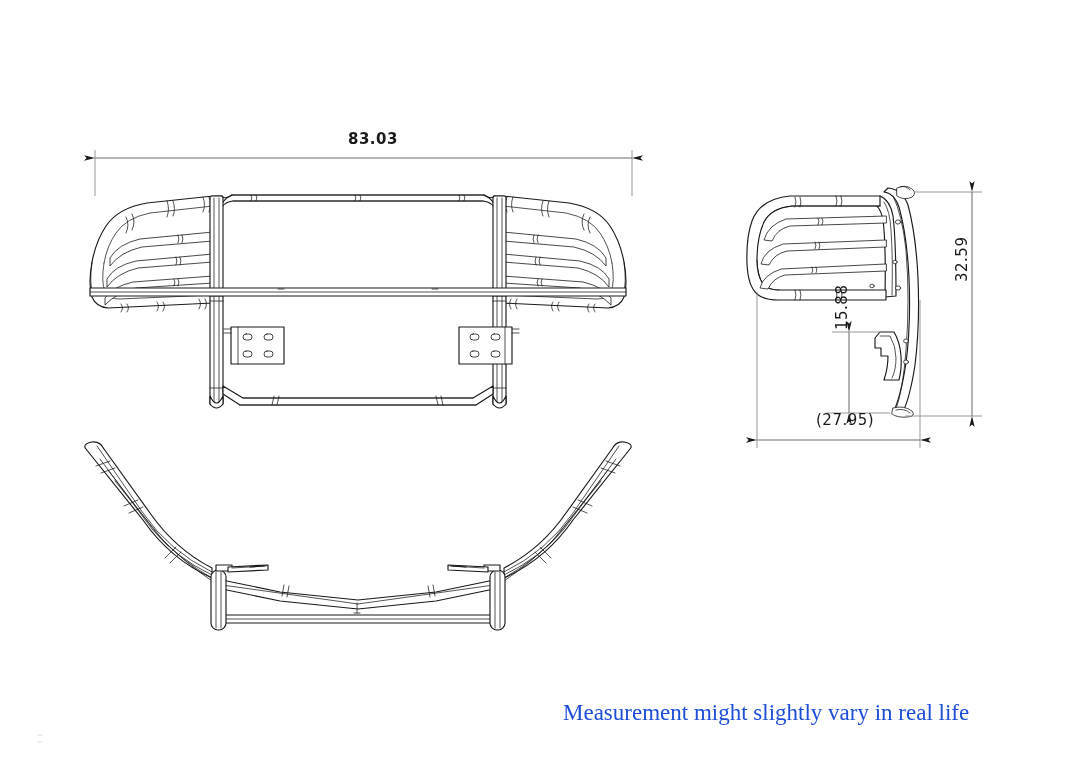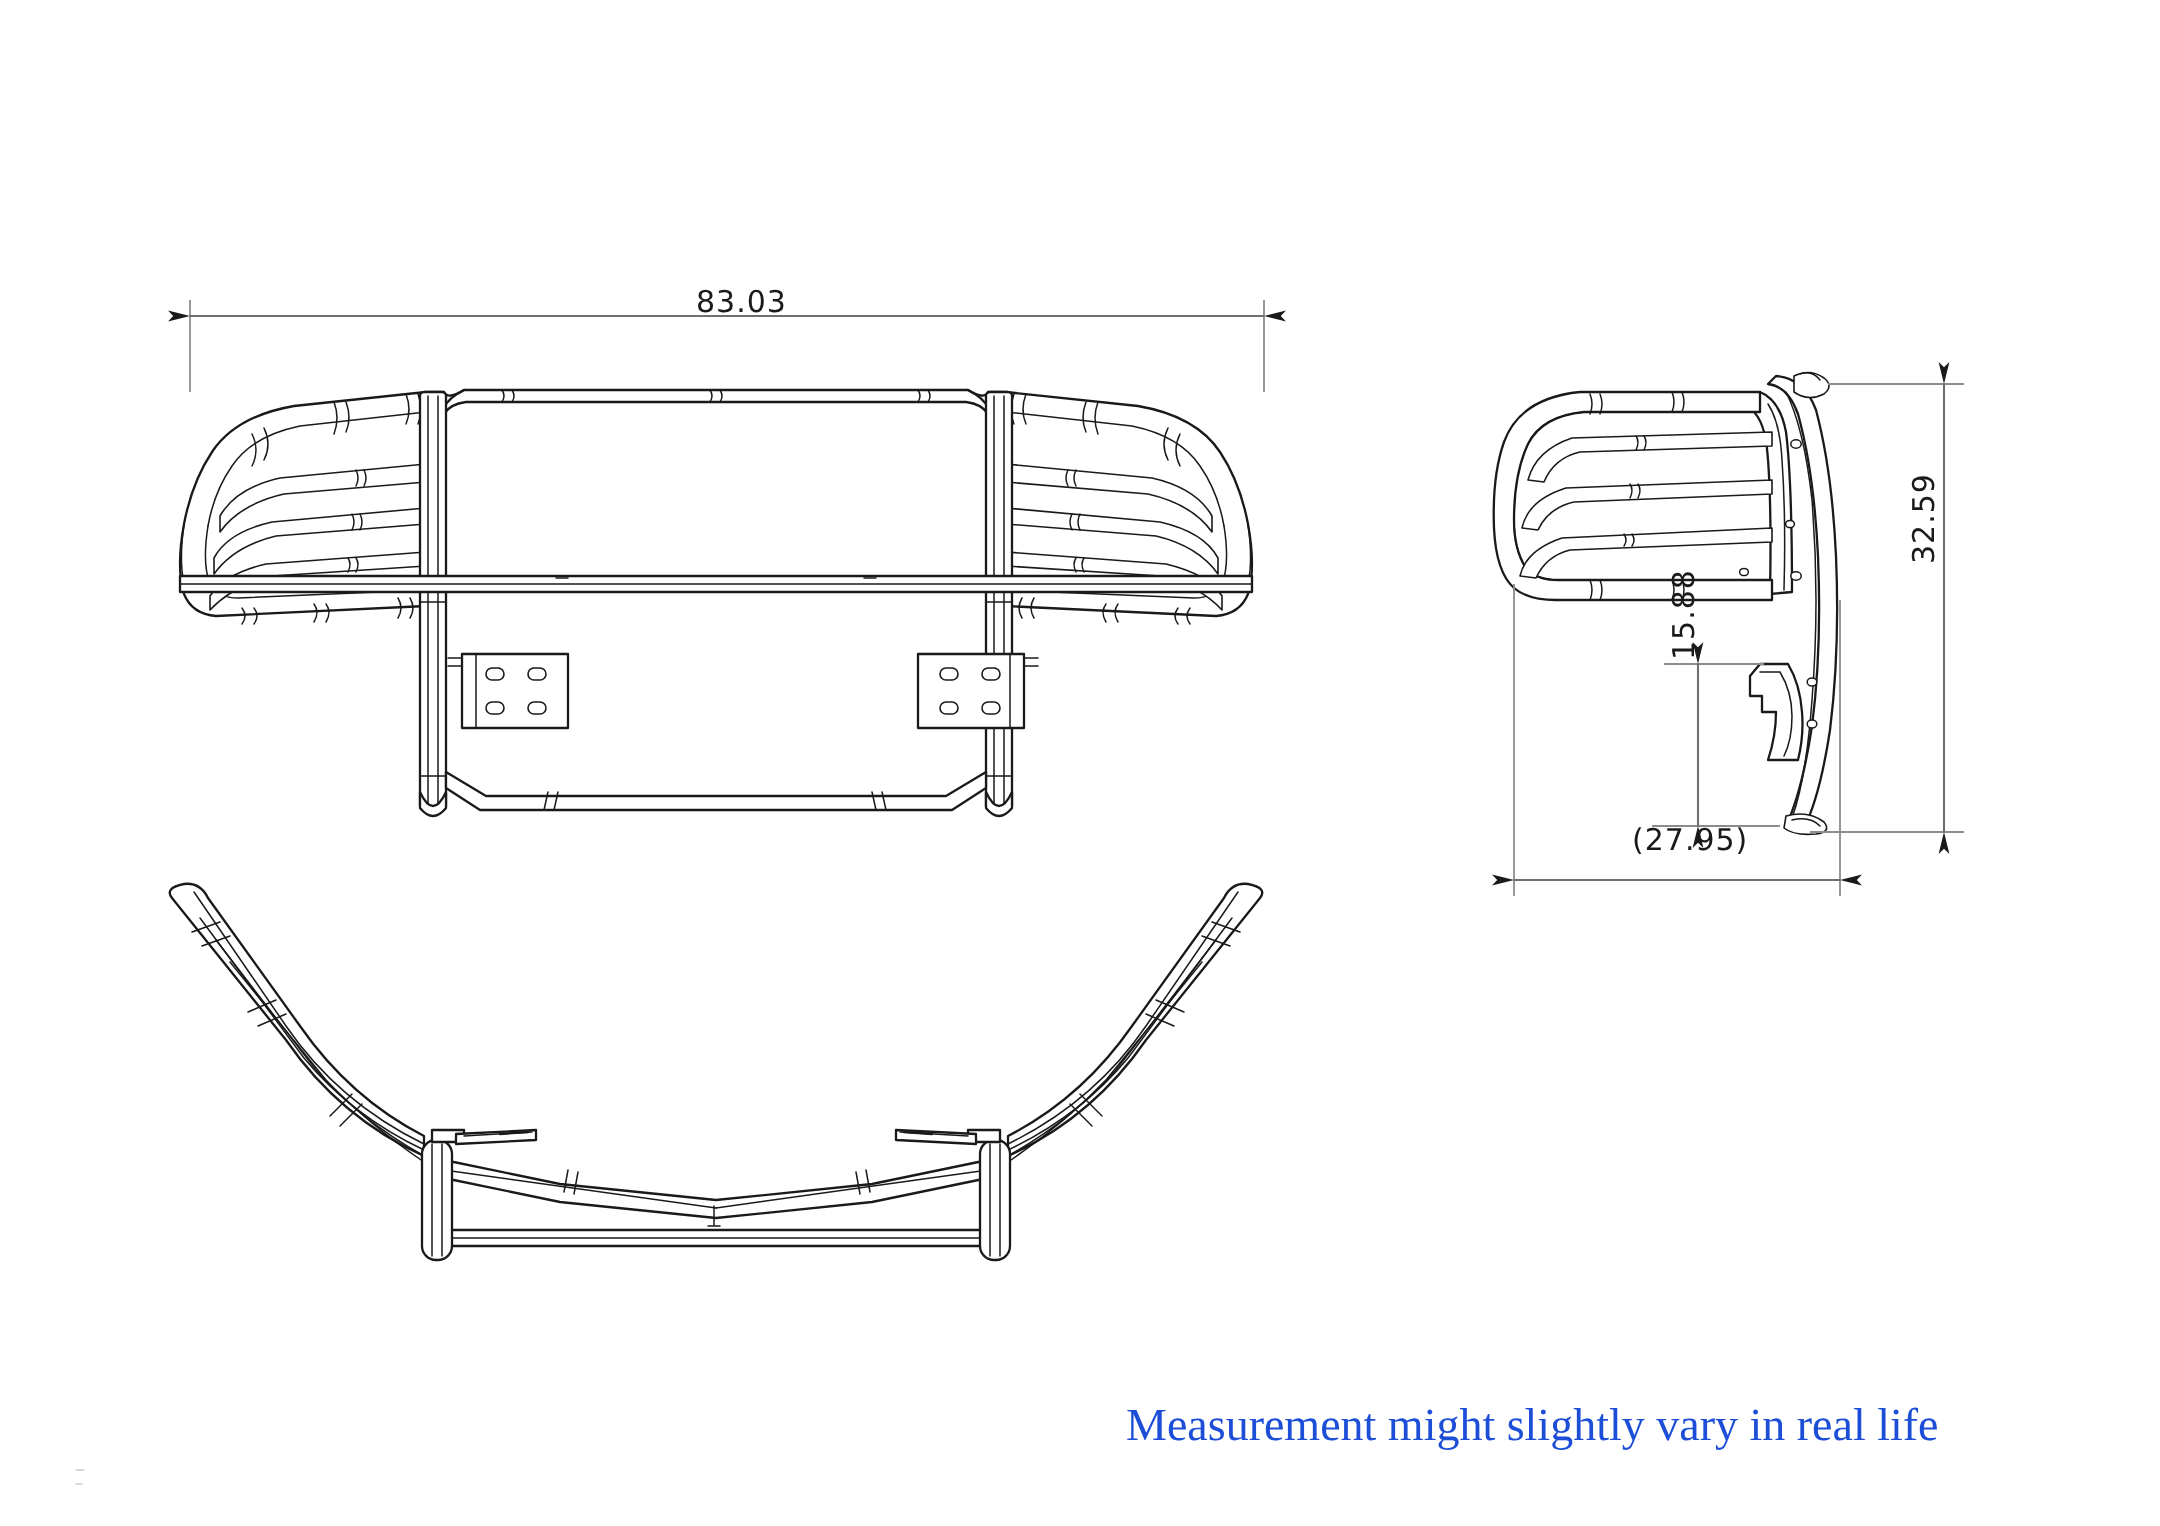--- a/index.html
+++ b/index.html
@@ -14,21 +14,21 @@
   #sheet{position:relative;width:1080px;height:763px;background:#fff;}
   #drawing{position:absolute;left:0;top:0;width:1080px;height:763px;}
   .dimtext{
     position:absolute;
     font-size:15px;
     letter-spacing:0.5px;
     color:#1a1a1a;
     white-space:nowrap;
     font-family:"DejaVu Sans","Liberation Sans",sans-serif;
   }
-  #dim-width-label{left:348px;top:142px;}
+  #dim-width-label{left:348px;top:130px;font-weight:bold;}
   #dim-height-label{left:953px;top:282px;transform:rotate(-90deg);transform-origin:left top;}
   #dim-mid-label{left:833px;top:330px;transform:rotate(-90deg);transform-origin:left top;}
   #dim-depth-label{left:816px;top:411px;}
   #disclaimer{
     position:absolute;left:563px;top:700px;
     font-size:23px;color:#1d4ed8;white-space:nowrap;
     font-family:Liberation Serif, serif;
   }
 </style>
 </head>

